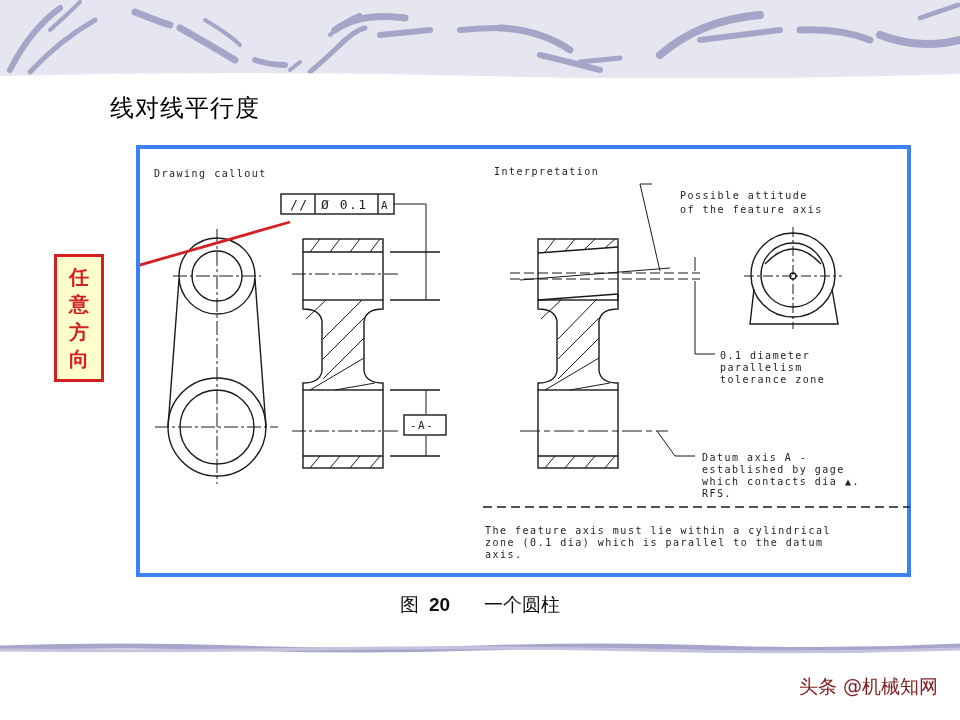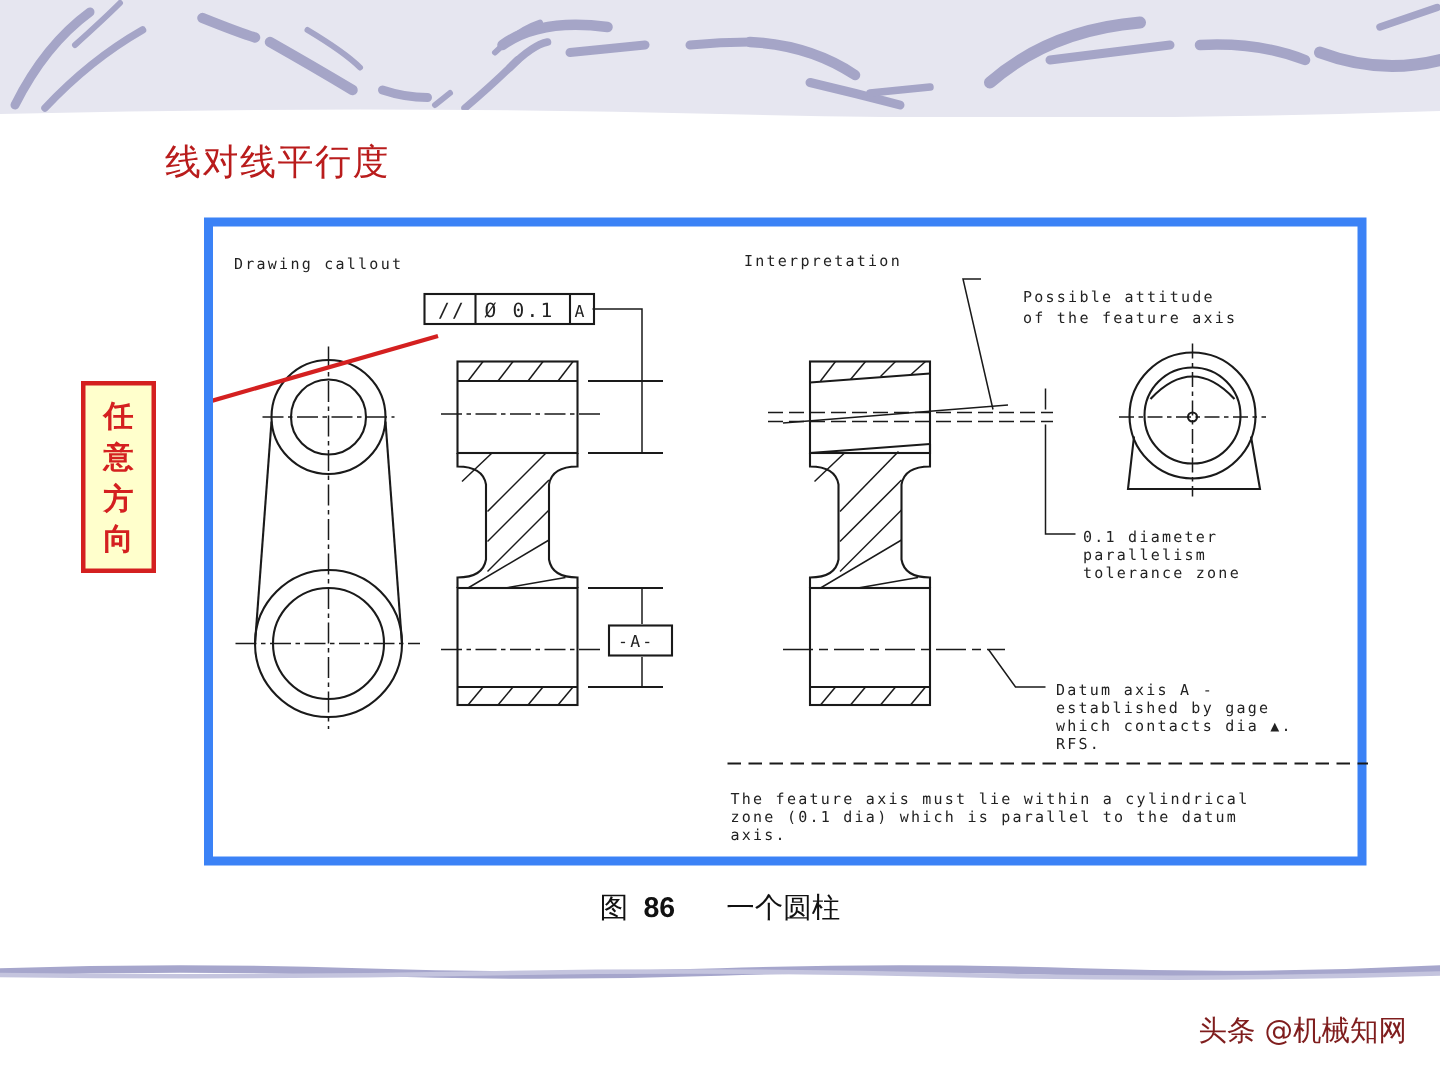--- a/index.html
+++ b/index.html
@@ -1,20 +1,20 @@
 <!DOCTYPE html>
 <html><head>
 <meta charset="utf-8">
 <style>
   html, body { margin:0; padding:0; }
   body { width:960px; height:720px; position:relative; overflow:hidden; background:#ffffff; font-family:"DejaVu Sans", sans-serif; }
   .header-band { position:absolute; left:0; top:0; width:960px; height:78px; background:#e6e6f0; overflow:hidden; }
   .header-band svg { position:absolute; left:0; top:0; }
-  .slide-title { position:absolute; left:110px; top:92px; font-size:24px; color:#b91c1c; font-family:"DejaVu Serif", serif; letter-spacing:1px; }
-  .drawing-frame { position:absolute; left:136px; top:145px; width:775px; height:432px; border:6px solid #3b82f6; box-sizing:border-box; background:#fff; }
+  .slide-title { position:absolute; left:110px; top:92px; font-size:24px; color:#000000; font-family:"DejaVu Serif", serif; letter-spacing:1px; }
+  .drawing-frame { position:absolute; left:136px; top:145px; width:775px; height:432px; border:4px solid #3b82f6; box-sizing:border-box; background:#fff; }
   .drawing-frame svg { position:absolute; left:0; top:0; }
   .callout-box { position:absolute; left:54px; top:254px; width:50px; height:128px; background:#ffffcc; border:3px solid #d42020; box-sizing:border-box; display:flex; flex-direction:column; align-items:center; justify-content:space-around; padding:6px 0; }
   .callout-box span { color:#d42020; font-size:20px; font-weight:bold; line-height:1; }
   .caption { position:absolute; left:0; width:960px; top:592px; text-align:center; font-size:19px; color:#111; }
   .caption .num { font-family:"Liberation Sans", sans-serif; font-weight:bold; margin-left:4px; margin-right:28px; }
   .footer-wave { position:absolute; left:0; top:640px; width:960px; height:20px; }
   .watermark { position:absolute; right:22px; top:674px; font-size:19px; color:#7f1d1d; text-shadow:0 0 3px #fff; }
   .dtext { font-family:"DejaVu Sans Mono", monospace; font-size:10px; fill:#222; letter-spacing:1.5px; }
 </style>
 </head>
@@ -186,21 +186,21 @@
 
 <div class="callout-box">
   <span>任</span>
   <span>意</span>
   <span>方</span>
   <span>向</span>
 </div>
 
 <div class="caption">
   <span>图</span>
-  <span class="num">86</span>
+  <span class="num">20</span>
   <span>一个圆柱</span>
 </div>
 
 <svg class="footer-wave" width="960" height="20" viewBox="0 0 960 20">
   <path d="M0 8 Q120 4 240 8 T480 8 T720 8 T960 6" stroke="#a6a6cc" stroke-width="5" fill="none" stroke-linecap="round"></path>
   <path d="M0 10 Q160 12 320 9 T640 10 T960 9" stroke="#c4c4de" stroke-width="3" fill="none"></path>
 </svg>
 
 <div class="watermark">头条 @机械知网</div>
 

